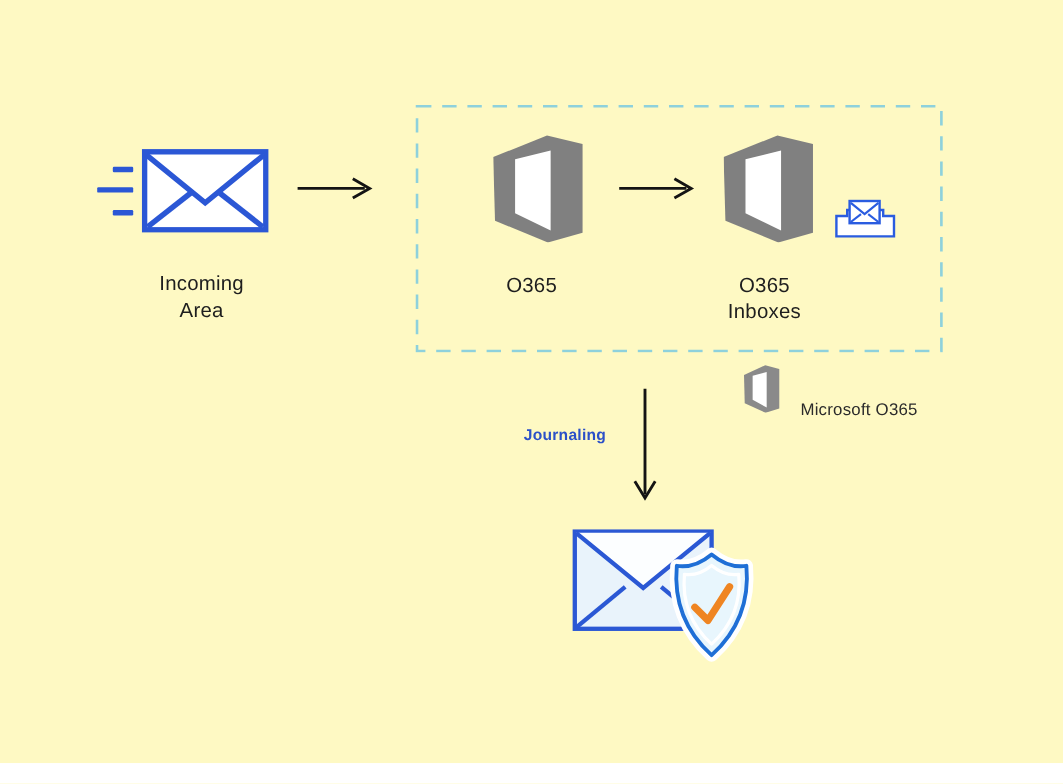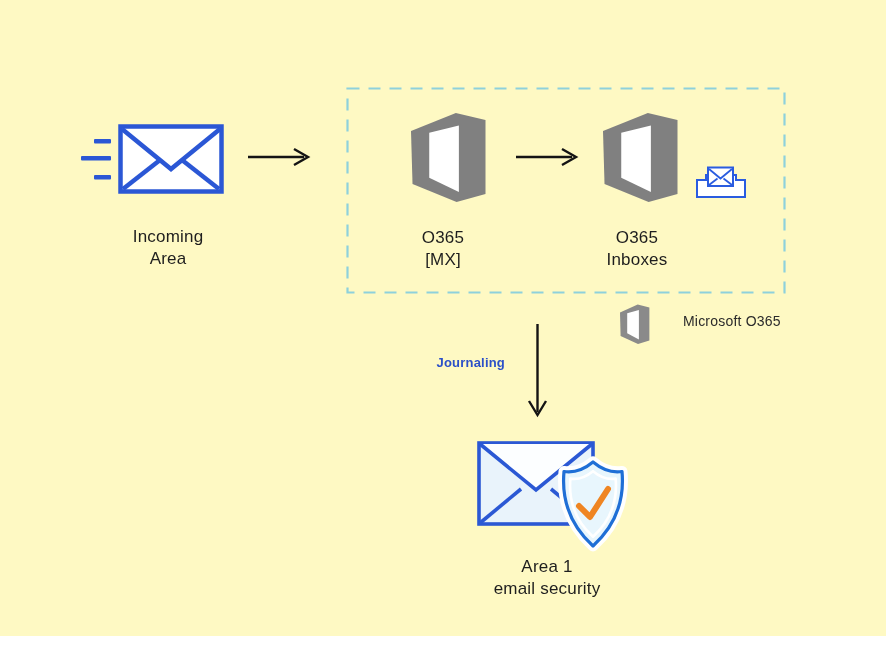--- a/index.html
+++ b/index.html
@@ -61,21 +61,20 @@
 
   <div class="abs" style="left:411px;top:112px;">
     <svg width="76" height="90" viewBox="0 0 100 100" preserveAspectRatio="none">
       <polygon points="59,1 98,9 98,91 60,100 2,80 0,21" fill="#808080"></polygon>
       <polygon points="24,23 63,15 63,89 24,73" fill="#ffffff"></polygon>
     </svg>
   </div>
 
   <div class="abs node-label" style="left:383px;top:227px;width:120px;">
     <div>O365</div>
-    <div>[MX]</div>
   </div>
 
   <div class="abs" style="left:514px;top:146px;">
     <svg width="66" height="22" viewBox="0 0 66 22">
       <line x1="2" y1="11" x2="58" y2="11" stroke="#141414" stroke-width="2.4"></line>
       <polyline points="48,3 62,11 48,19" fill="none" stroke="#141414" stroke-width="2.4"></polyline>
     </svg>
   </div>
 
   <div class="abs" style="left:603px;top:112px;">
@@ -99,21 +98,21 @@
     <div>O365</div>
     <div>Inboxes</div>
   </div>
 
   <div class="abs" style="left:620px;top:304px;">
     <svg width="30" height="40" viewBox="0 0 100 100" preserveAspectRatio="none">
       <polygon points="59,1 98,9 98,91 60,100 2,80 0,21" fill="#8a8a8a"></polygon>
       <polygon points="24,23 63,15 63,89 24,73" fill="#ffffff"></polygon>
     </svg>
   </div>
-  <div class="abs legend-text" style="left:667px;top:313px;margin-left:16px;">Microsoft O365</div>
+  <div class="abs legend-text" style="left:667px;top:333px;">Microsoft O365</div>
 
   <div class="abs journaling" style="left:375px;top:355px;width:130px;">Journaling</div>
 
   <div class="abs" style="left:526px;top:322px;">
     <svg width="24" height="98" viewBox="0 0 24 98">
       <line x1="11.5" y1="2" x2="11.5" y2="90" stroke="#141414" stroke-width="2.4"></line>
       <polyline points="3,79 11.5,93 20,79" fill="none" stroke="#141414" stroke-width="2.4"></polyline>
     </svg>
   </div>
 
@@ -130,18 +129,14 @@
         <path d="M35,3 C44,10.5 54,14 64,12.5 C66.5,40 58,66 35,87 C12,66 3.5,40 6,12.5 C16,14 26,10.5 35,3 Z" fill="#ffffff" stroke="#ffffff" stroke-width="11" stroke-linejoin="round"></path>
         <path d="M35,3 C44,10.5 54,14 64,12.5 C66.5,40 58,66 35,87 C12,66 3.5,40 6,12.5 C16,14 26,10.5 35,3 Z" fill="#e8f6fd" stroke="#1f6fd6" stroke-width="3.2" stroke-linejoin="round"></path>
         <g transform="translate(35,45) scale(0.78) translate(-35,-45)">
           <path d="M35,3 C44,10.5 54,14 64,12.5 C66.5,40 58,66 35,87 C12,66 3.5,40 6,12.5 C16,14 26,10.5 35,3 Z" fill="none" stroke="#ffffff" stroke-width="3.4" stroke-linejoin="round"></path>
         </g>
         <polyline points="21,47 32,58 50,30" fill="none" stroke="#ef8522" stroke-width="6" stroke-linecap="round" stroke-linejoin="round"></polyline>
       </g>
     </svg>
   </div>
 
-  <div class="abs node-label" style="left:457px;top:556px;width:180px;">
-    <div>Area 1</div>
-    <div>email security</div>
-  </div>
 
 </div>
 
 </body></html>

